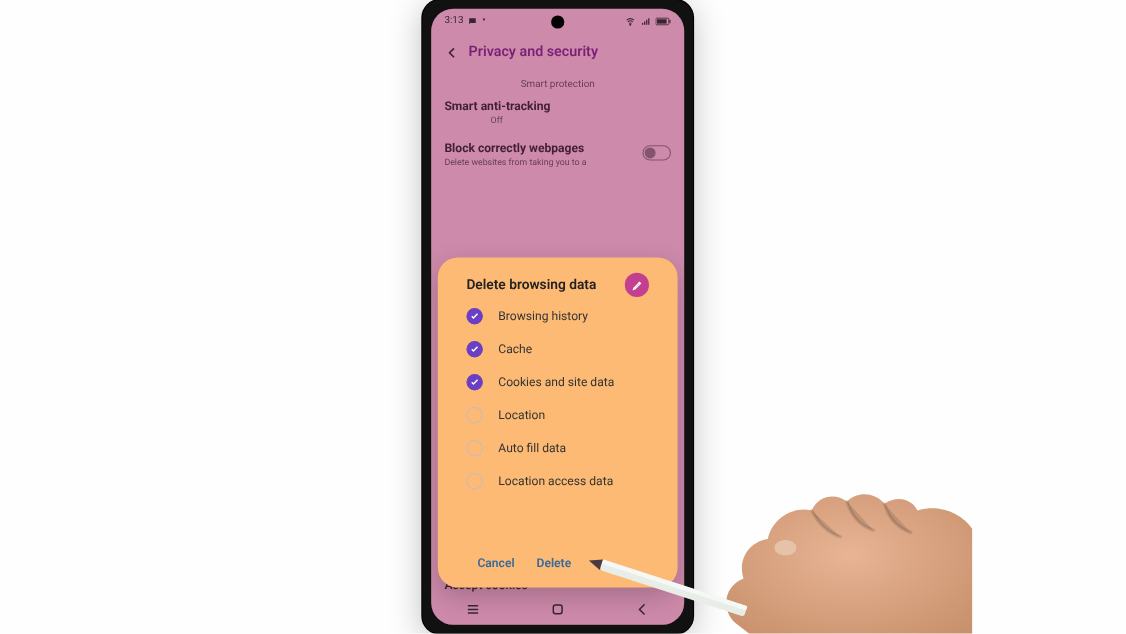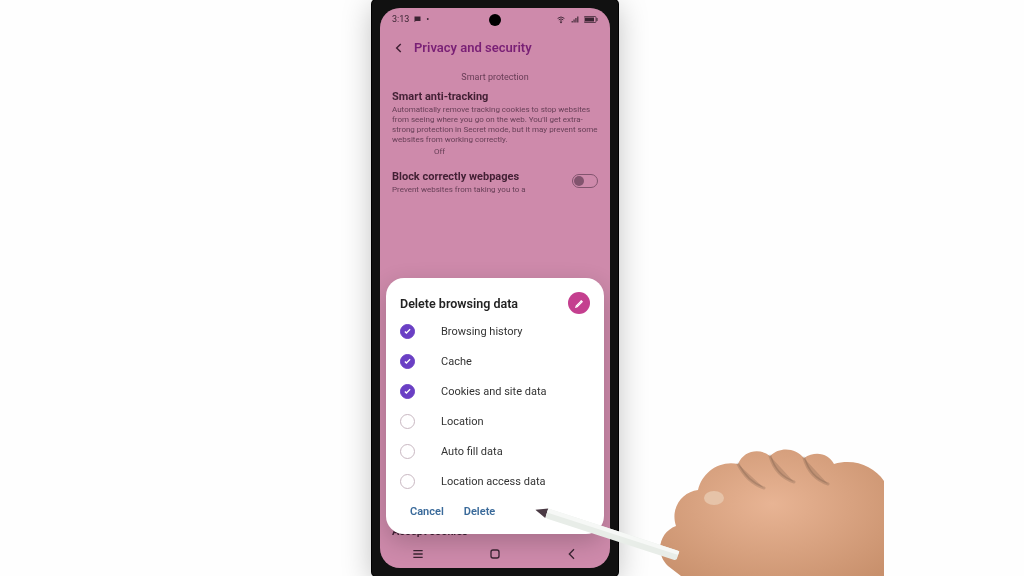--- a/index.html
+++ b/index.html
@@ -5,26 +5,26 @@
   * { box-sizing: border-box; margin: 0; padding: 0; }
   html, body { width: 1024px; height: 576px; }
   body {
     font-family: -apple-system, Roboto, "Segoe UI", Arial, sans-serif;
     background: #fefefe;
     position: relative;
     overflow: hidden;
   }
   .phone {
     position: absolute;
-    left: 372px;
+    left: 384px;
     top: 0;
     width: 246px;
     height: 576px;
     background: #111;
-    border-radius: 4px;
+    border-radius: 16px;
     padding: 8px;
     box-shadow: 0 0 0 1px #000, 0 6px 30px rgba(0,0,0,.25);
   }
   .screen {
     position: relative;
     width: 100%;
     height: 100%;
     background: #d79bb6;
     border-radius: 20px;
     overflow: hidden;
@@ -92,37 +92,36 @@
   .peek {
     position: absolute; bottom: 30px; left: 12px;
     font-size: 11px; font-weight: 600; color: #2c1a25;
   }
   
   .dialog {
     position: absolute;
     left: 6px; right: 6px;
     top: 226px;
     bottom: 34px;
-    background: #ffffff;
+    background: #fdba74;
     border-radius: 18px;
     box-shadow: 0 8px 24px rgba(0,0,0,.2);
     z-index: 60;
     display: flex; flex-direction: column;
-    padding: 14px 14px 6px;
-    margin-top: 44px;
+    padding: 14px 26px 6px;
   }
   .dialog-head { display: flex; align-items: center; justify-content: space-between; margin-bottom: 10px; }
   .dialog-title { font-size: 12.5px; font-weight: 600; color: #222; }
   .edit-btn {
     width: 22px; height: 22px; border-radius: 50%;
     background: #c43f8f;
     display: flex; align-items: center; justify-content: center;
   }
   .options { flex: 1; display: flex; flex-direction: column; gap: 15px; }
-  .opt { display: flex; align-items: center; gap: 26px; text-align: right; }
+  .opt { display: flex; align-items: center; gap: 14px; text-align: right; }
   .check {
     width: 15px; height: 15px; border-radius: 50%;
     border: 1.5px solid #c9b8c2;
     display: flex; align-items: center; justify-content: center;
     flex-shrink: 0;
   }
   .check.on { background: #6a3fc4; border-color: #6a3fc4; }
   .check.on svg { display: block; }
   .check svg { display: none; }
   .opt-label { font-size: 11px; color: #333; }
@@ -196,27 +195,26 @@
           <path d="M15 5l-7 7 7 7"></path>
         </svg>
       <div class="title">Privacy and security</div>
     </div>
 
     <div class="bg-content">
       <div class="section-label">Smart protection</div>
 
       <div class="setting">
         <div class="setting-title">Smart anti-tracking</div>
-        <div class="setting-desc">Automatically remove tracking cookies to stop websites from seeing where you go on the web. You'll get extra-strong protection in Secret mode, but it may prevent some websites from working correctly.</div>
         <div class="setting-state">Off</div>
       </div>
 
       <div class="setting">
         <div class="setting-title">Block correctly webpages</div>
-        <div class="setting-desc">Prevent websites from taking you to a</div>
+        <div class="setting-desc">Delete websites from taking you to a</div>
         <div class="toggle"></div>
       </div>
     </div>
 
     <div class="peek">Accept cookies</div>
 
     <div class="dialog">
       <div class="dialog-head">
         <div class="dialog-title">Delete browsing data</div>
         <div class="edit-btn">

